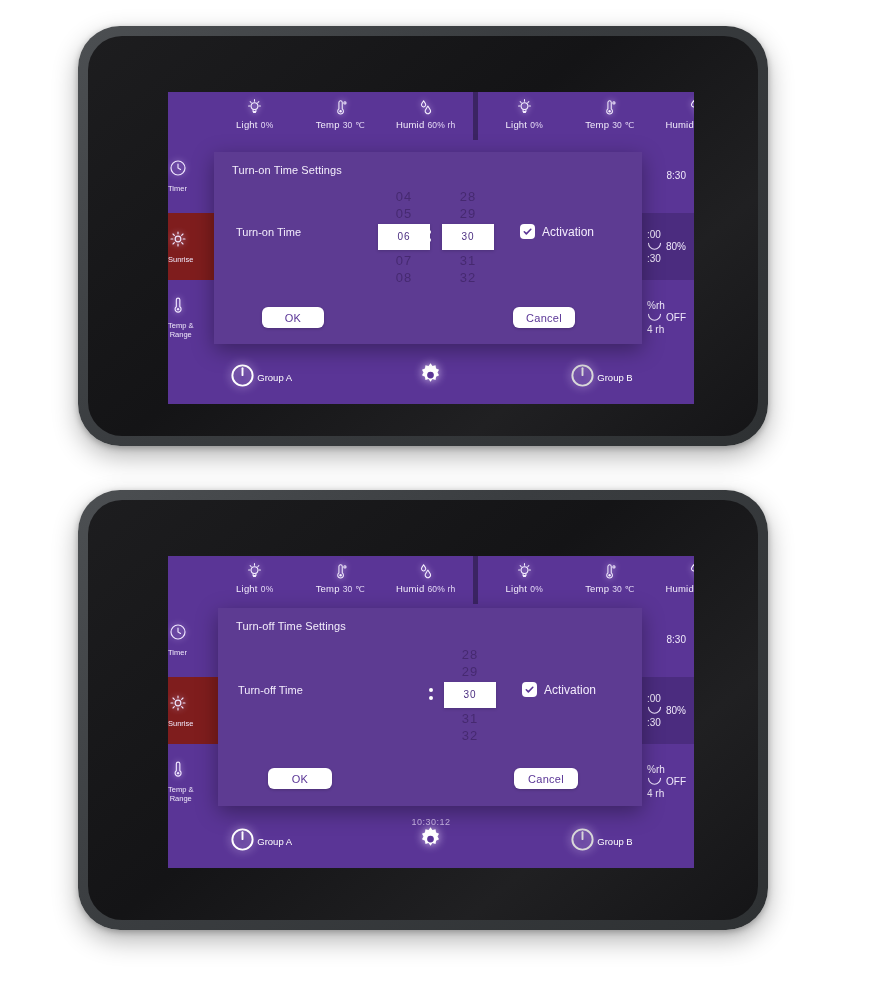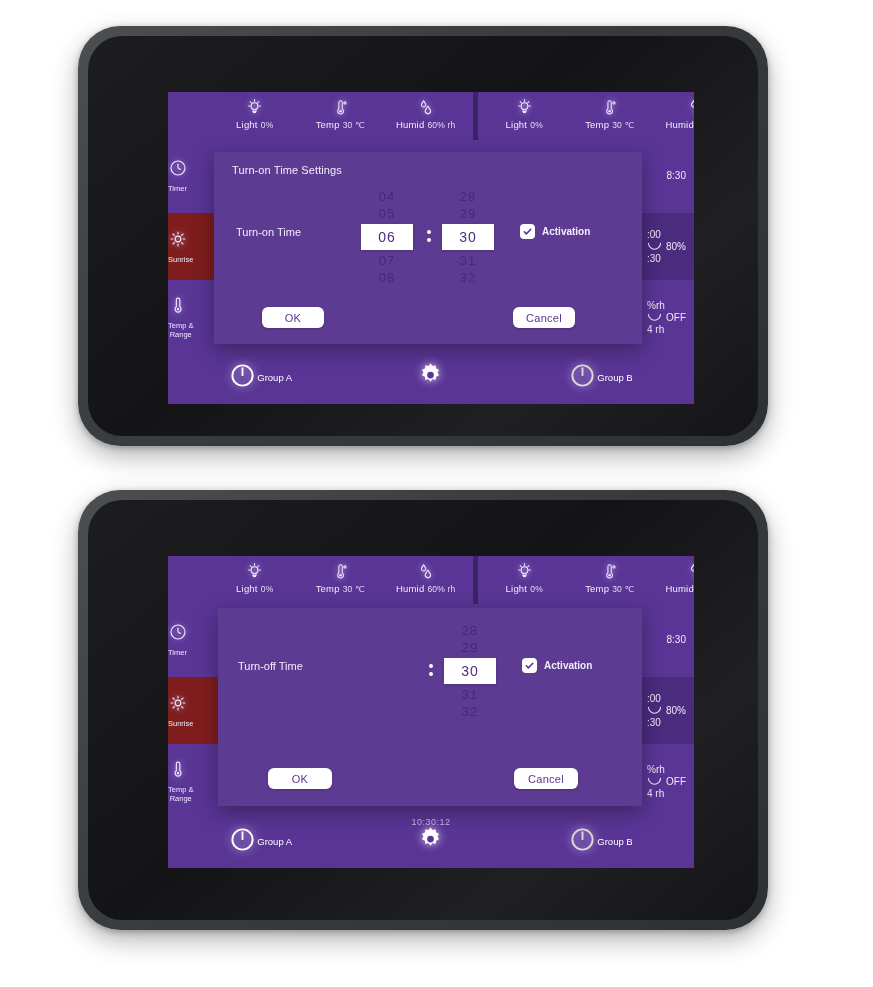--- a/index.html
+++ b/index.html
@@ -65,30 +65,30 @@
   .dialog{position:absolute;background:#5d3b92;box-shadow:0 6px 20px rgba(0,0,0,.35);}
   #dialog-top{left:46px;top:60px;width:428px;height:192px;}
   #dialog-bottom{left:50px;top:52px;width:424px;height:198px;}
   .dlg-title{font-size:11px;color:#f4eefc;padding:12px 0 0 18px;letter-spacing:.1px;}
 
   .picker-area{position:relative;height:122px;margin-top:4px;}
   .roll{position:absolute;display:flex;flex-direction:column;align-items:center;
         font-size:13px;color:#3e2668;line-height:17px;width:52px;letter-spacing:1px;}
   .roll .dim{color:#45296f;opacity:.95;}
   .roll .sel{background:#ffffff;color:#4a2d80;width:52px;text-align:center;
-             height:26px;line-height:26px;margin:2px 0;font-size:14px;
+             height:26px;line-height:26px;margin:2px 0;font-size:10px;
              box-shadow:0 1px 3px rgba(0,0,0,.18);}
   .roll-label{position:absolute;font-size:11px;color:#f3ecfd;white-space:nowrap;}
   .colon{position:absolute;display:flex;flex-direction:column;gap:4px;}
   .colon i{width:4px;height:4px;border-radius:50%;background:#ffffff;display:block;}
   .activation{position:absolute;display:flex;align-items:center;gap:7px;}
   .chk{width:15px;height:15px;border-radius:4px;background:#ffffff;
        display:flex;align-items:center;justify-content:center;}
   .chk svg{display:block;}
-  .act-label{font-size:10px;color:#f3ecfd;font-weight:bold;}
+  .act-label{font-size:12px;color:#f3ecfd;}
 
   .dlg-btn{position:absolute;background:#ffffff;border-radius:6px;
            font-size:11px;color:#5a3596;display:flex;align-items:center;
            justify-content:center;height:21px;letter-spacing:.3px;
            box-shadow:0 1px 3px rgba(0,0,0,.2);}
 </style>
 </head>
 <body>
 
 <div class="device" id="device-top">
@@ -274,21 +274,21 @@
           <span class="nav-label">Group B</span>
         </div>
       </div>
 
       <div class="dialog" id="dialog-top">
         <div class="dlg-title">Turn-on Time  Settings</div>
 
         <div class="picker-area">
           <div class="roll-label" style="left:22px;top:46px">Turn-on Time</div>
 
-          <div class="roll" style="left:147px;top:8px">
+          <div class="roll" style="left:164px;top:8px">
             <span class="dim">04</span>
             <span class="dim">05</span>
             <span class="sel">06</span>
             <span class="dim">07</span>
             <span class="dim">08</span>
           </div>
 
           <div class="colon" style="left:213px;top:50px">
               <i></i>
               <i></i>
@@ -499,20 +499,21 @@
             <svg width="27" height="27" viewBox="0 0 24 24" fill="none" stroke="#d9d9d9" stroke-width="1.7" stroke-linecap="round">
               <circle cx="12" cy="12" r="9"></circle>
                 <path d="M12 5.6v6.1"></path>
             </svg>
           </span>
           <span class="nav-label">Group B</span>
         </div>
       </div>
 
       <div class="dialog" id="dialog-bottom">
+        <div class="dlg-title">Turn-off Time Settings</div>
 
         <div class="picker-area">
           <div class="roll-label" style="left:20px;top:48px">Turn-off Time</div>
 
 
           <div class="colon" style="left:211px;top:52px">
               <i></i>
               <i></i>
             </div>
 

